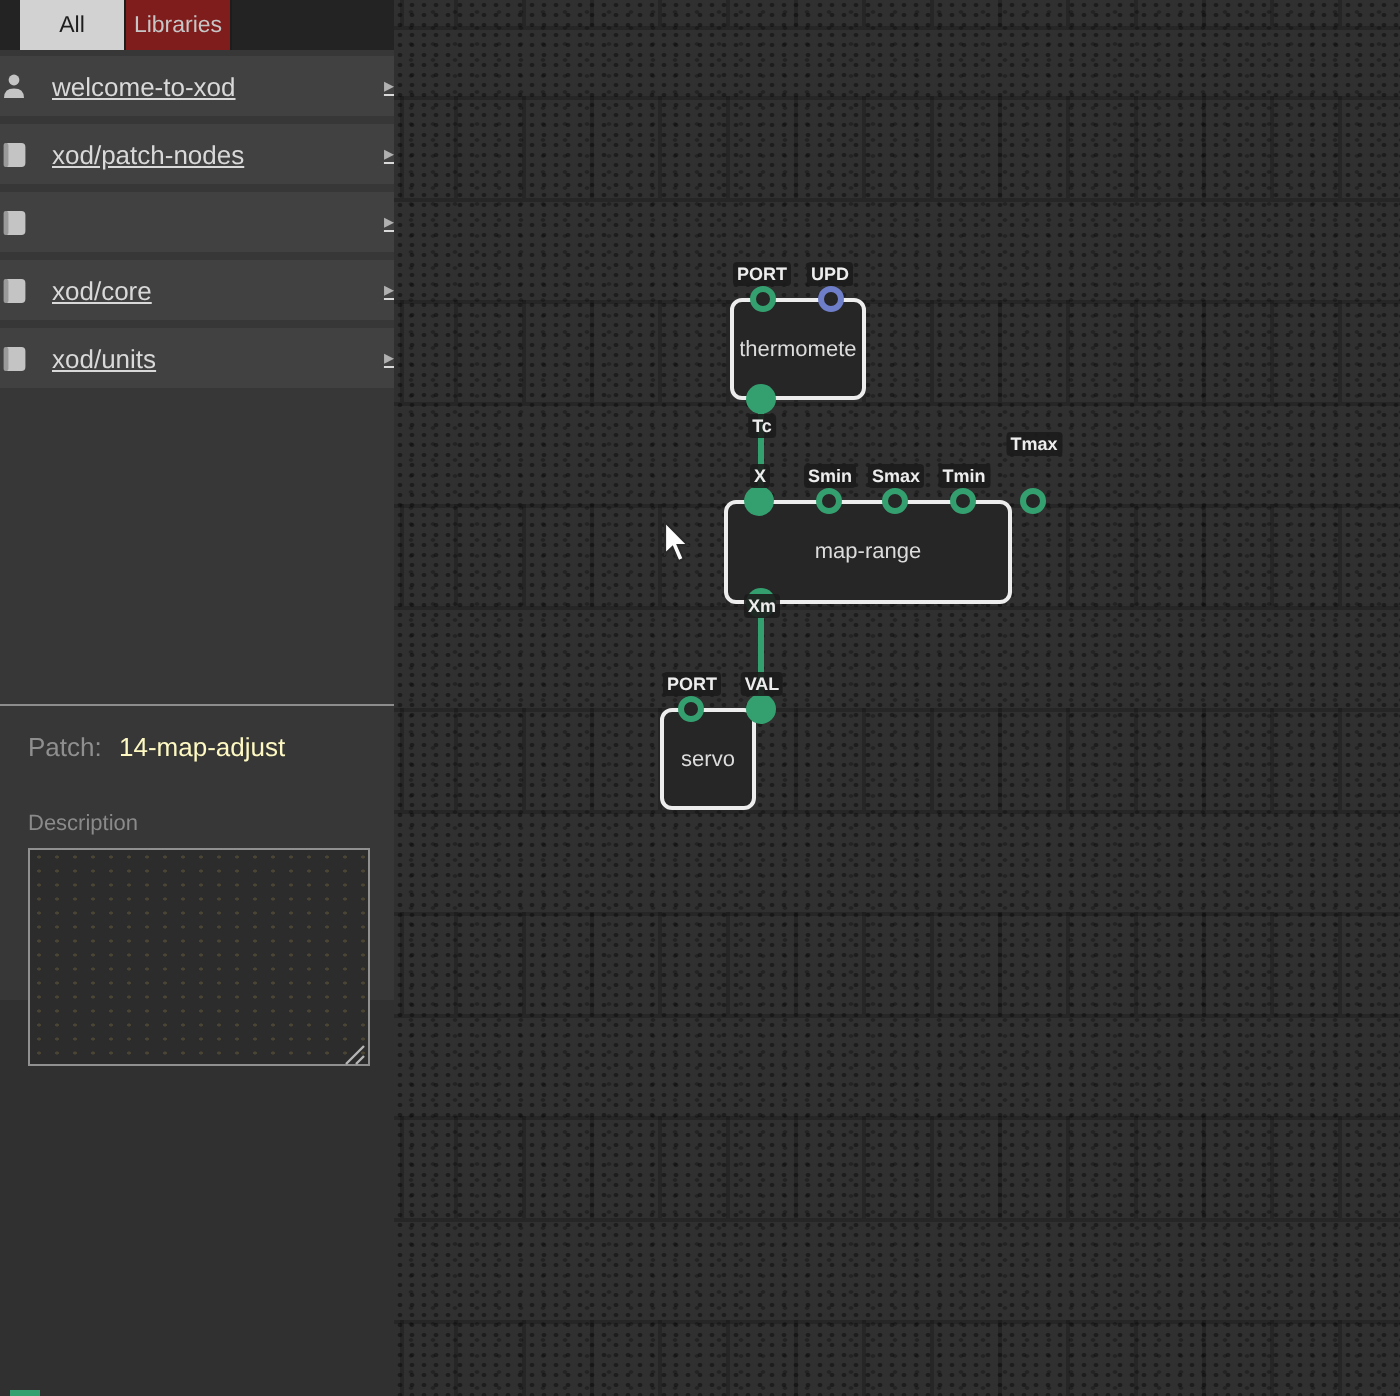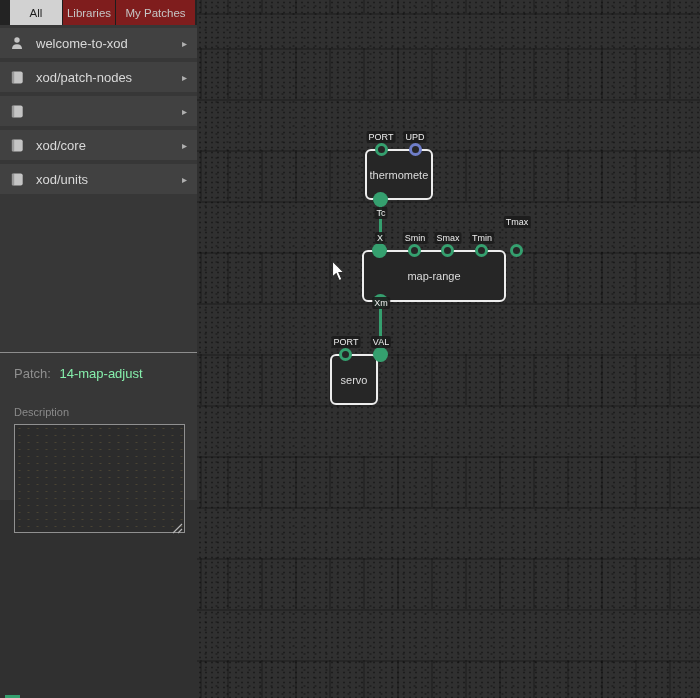--- a/index.html
+++ b/index.html
@@ -28,46 +28,46 @@
     color:#dcdcdc;font-size:11px;cursor:pointer;z-index:2;
   }
   .node .nlabel{max-width:92%;white-space:nowrap;overflow:hidden}
   .pin{position:absolute;border-radius:50%;box-sizing:border-box;z-index:3;cursor:pointer}
   .pin.hollow{width:13px;height:13px;border:3.5px solid #35a06f;background:#262626}
   .pin.hollow.pulse{border-color:#6f7ec9}
   .pin.filled{width:15px;height:15px;background:#35a06f}
   .pin-label{
     position:absolute;transform:translateX(-50%);z-index:4;
     background:rgba(28,28,28,0.9);color:#ededed;
-    font-size:9px;font-weight:normal;line-height:1.15;padding:1px 2px;border-radius:2px;
+    font-size:9px;font-weight:bold;line-height:1.15;padding:1px 2px;border-radius:2px;
     white-space:nowrap;
   }
   .link{position:absolute;width:3px;background:#35a06f;z-index:1;cursor:pointer}
   .cursor{position:absolute;z-index:10;pointer-events:none}
   
   .sidebar{position:absolute;left:0;top:0;width:197px;height:500px;background:#373737;z-index:5}
   .tabbar{display:flex;height:25px;background:#232323;padding-left:10px;box-sizing:border-box}
   .tab{
     width:53px;display:flex;align-items:center;justify-content:center;
     background:#7f1d1d;color:#c6c6c6;font-size:11.5px;cursor:pointer;
     border-right:1px solid #1d1d1d;box-sizing:border-box;
   }
   .tab.wide{width:79px;border-right:none}
   .tab.active{background:#d2d2d2;color:#1e1e1e}
   .lib-list{margin-top:3px}
   .lib-item{
     height:30px;background:#414141;margin-bottom:4px;
-    display:flex;align-items:center;padding:0 10px;
-    color:#d9d9d9;font-size:13px;cursor:pointer;
+    display:flex;align-items:center;padding:0 0;
+    color:#d9d9d9;font-size:13px;cursor:pointer;text-decoration:underline;
   }
   .lib-item .licon{width:26px;display:flex;align-items:center}
   .lib-item .chev{margin-left:auto;color:#b0b0b0;font-size:10px}
   .divider{position:absolute;top:352px;left:0;width:197px;height:1px;background:#8d8d8d}
   .patch-row{position:absolute;top:366px;left:14px;font-size:13px;color:#8f8f8f}
-  .patch-link{color:#86efac;cursor:pointer}
+  .patch-link{color:#fef9c3;cursor:pointer}
   .desc-label{position:absolute;top:406px;left:14px;font-size:11px;color:#8a8a8a}
   .desc-box{
     position:absolute;top:424px;left:14px;width:171px;height:109px;box-sizing:border-box;
     background:#2c2c2c;border:1px solid #909090;resize:none;outline:none;
     color:#ddd;font-family:"Liberation Sans",sans-serif;font-size:12px;
     background-image:radial-gradient(rgba(150,130,70,0.28) 0.8px, transparent 1.2px);
     background-size:9px 7px;
   }
   .resize-handle{position:absolute;top:520px;left:172px;z-index:6;pointer-events:none}
   .green-sliver{position:absolute;left:5px;top:695px;width:15px;height:3px;background:#35a06f;z-index:7}
@@ -119,21 +119,20 @@
       <path d="M1.5 1 L1.5 17 L5.2 13.6 L8.2 20.6 L10.9 19.4 L7.9 12.6 L13 12.6 Z" fill="#fdfdfd" stroke="#2a2a2a" stroke-width="1.1"></path>
     </svg>
   </div>
 </div>
 
 <div class="sidebar">
 
   <div class="tabbar">
     <div class="tab active">All</div>
     <div class="tab">Libraries</div>
-    <div class="tab wide">My Patches</div>
   </div>
 
   <div class="lib-list">
     <div class="lib-item">
       <span class="licon">
         <svg width="14" height="14" viewBox="0 0 14 14">
           <circle cx="7" cy="4" r="2.7" fill="#c4c4c4"></circle>
           <path d="M2 13 Q2 8.3 7 8.3 Q12 8.3 12 13 Z" fill="#c4c4c4"></path>
         </svg>
       </span>

